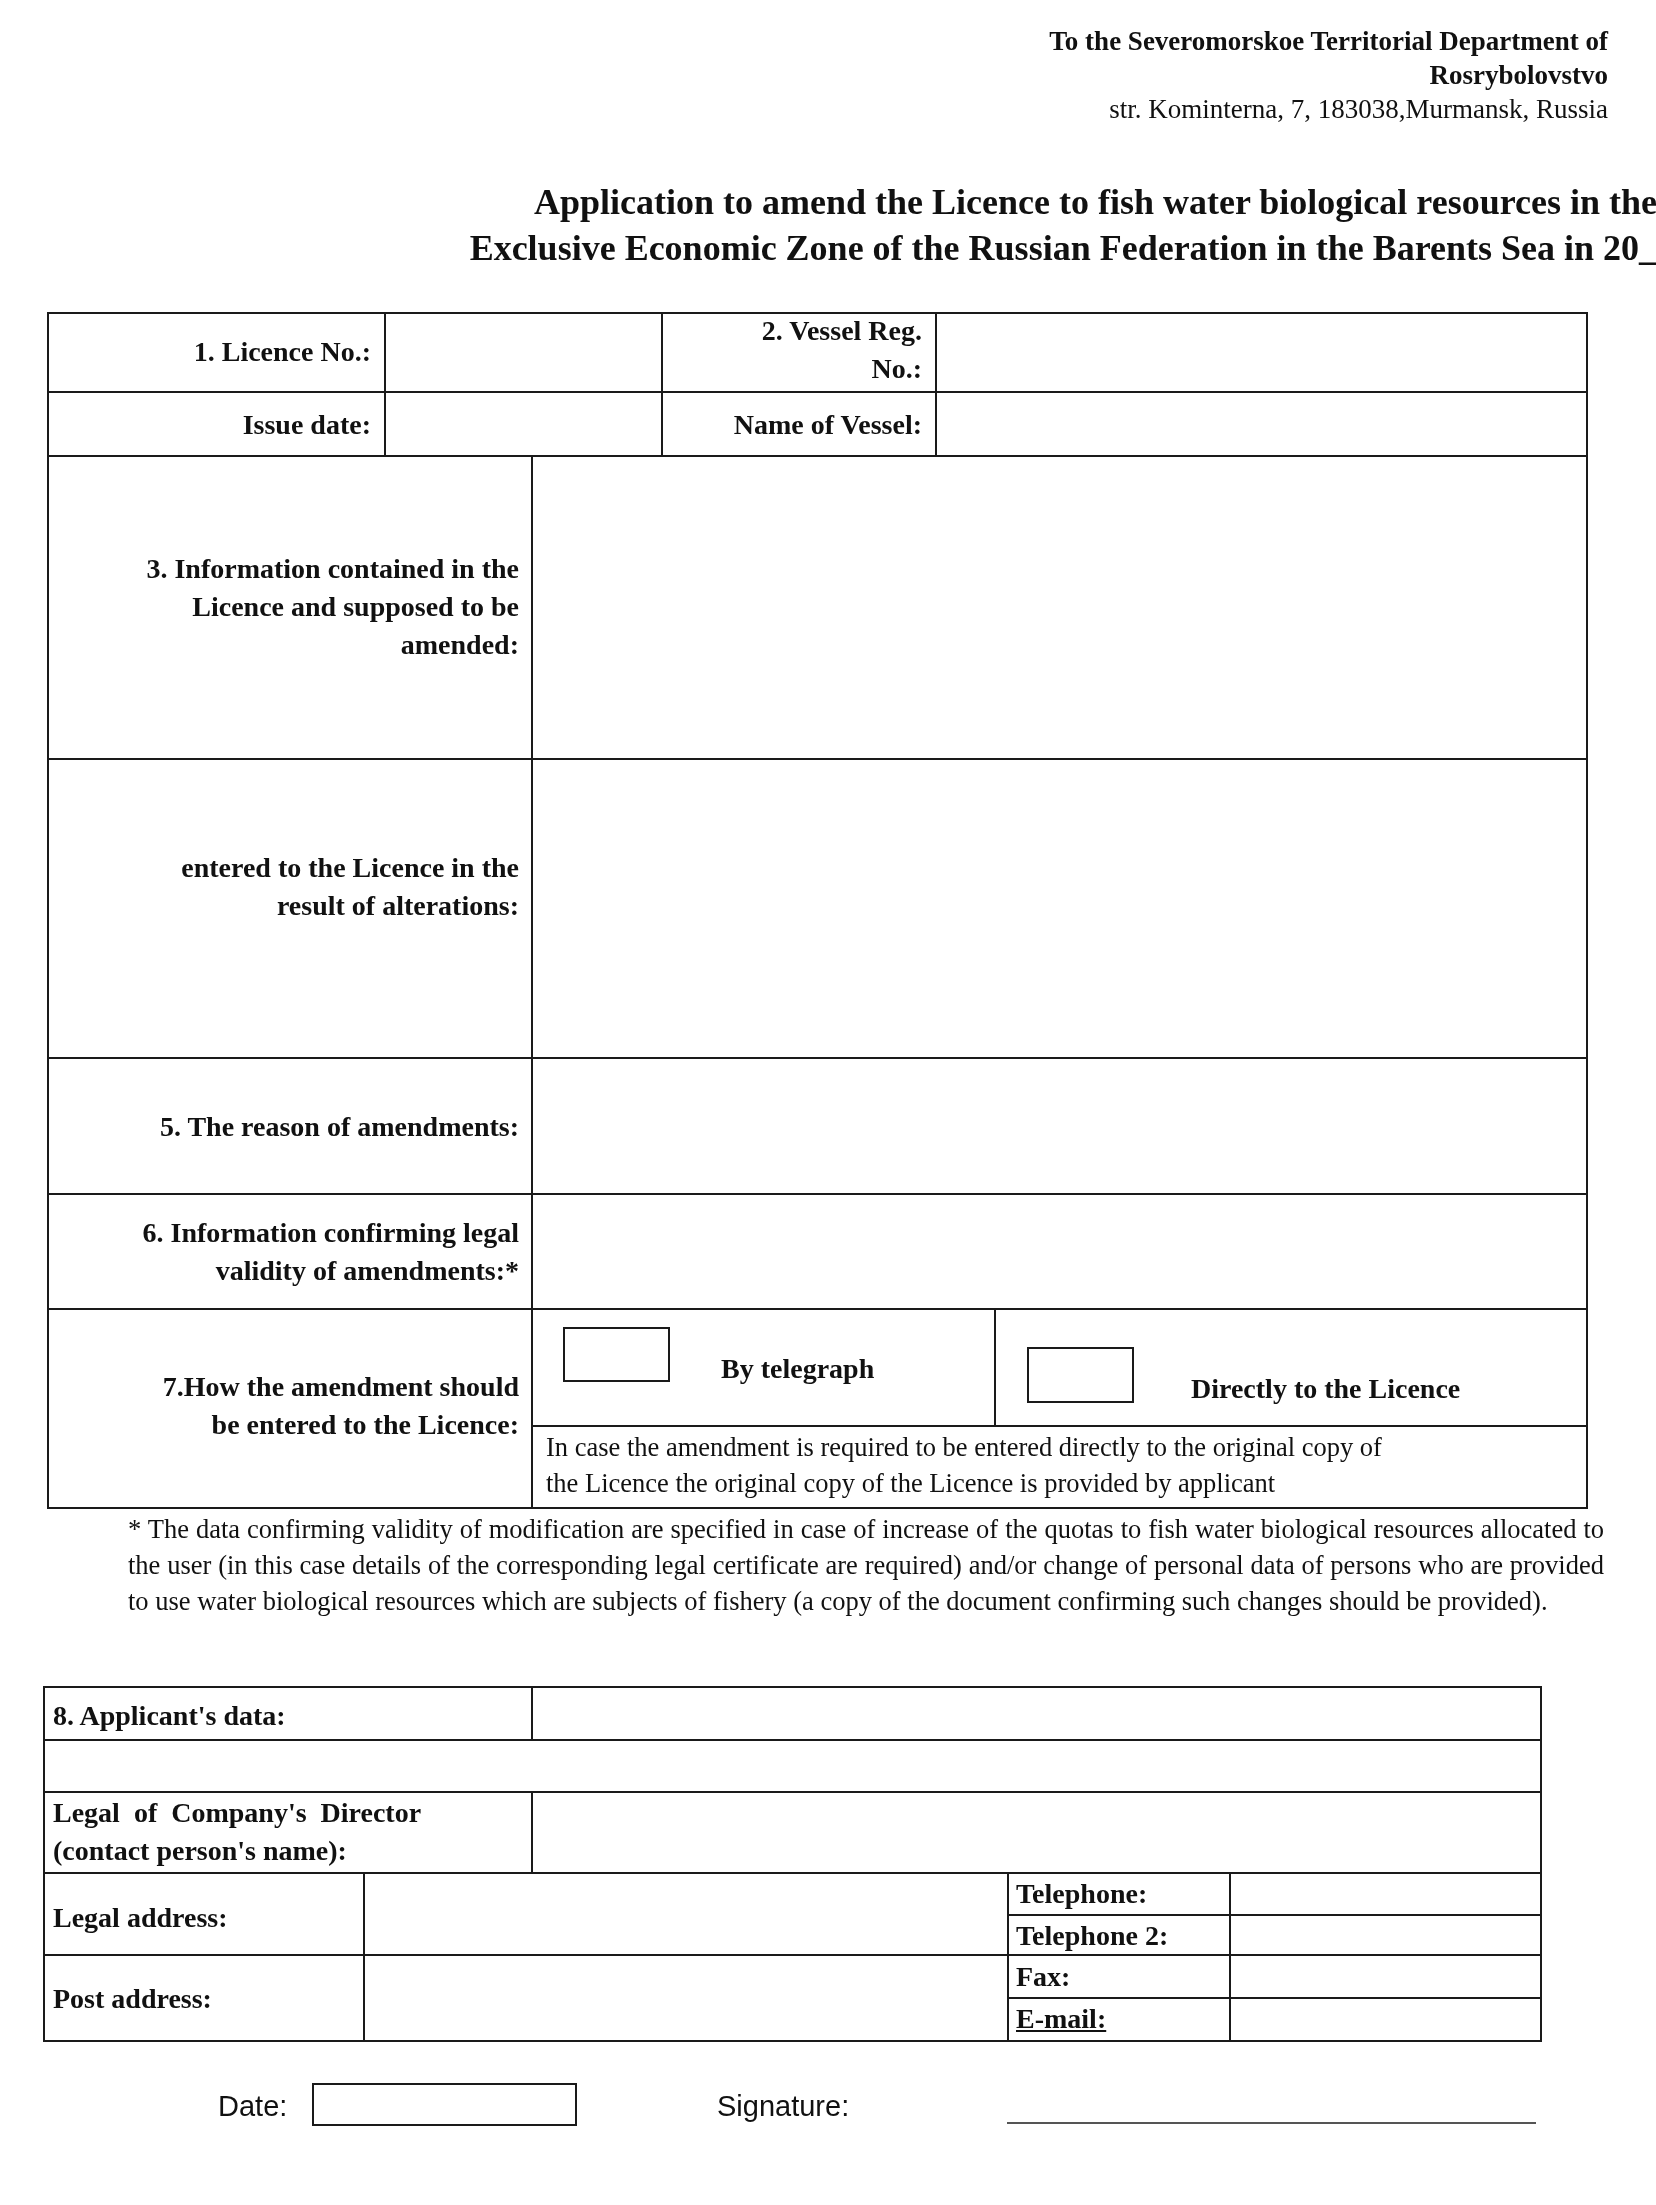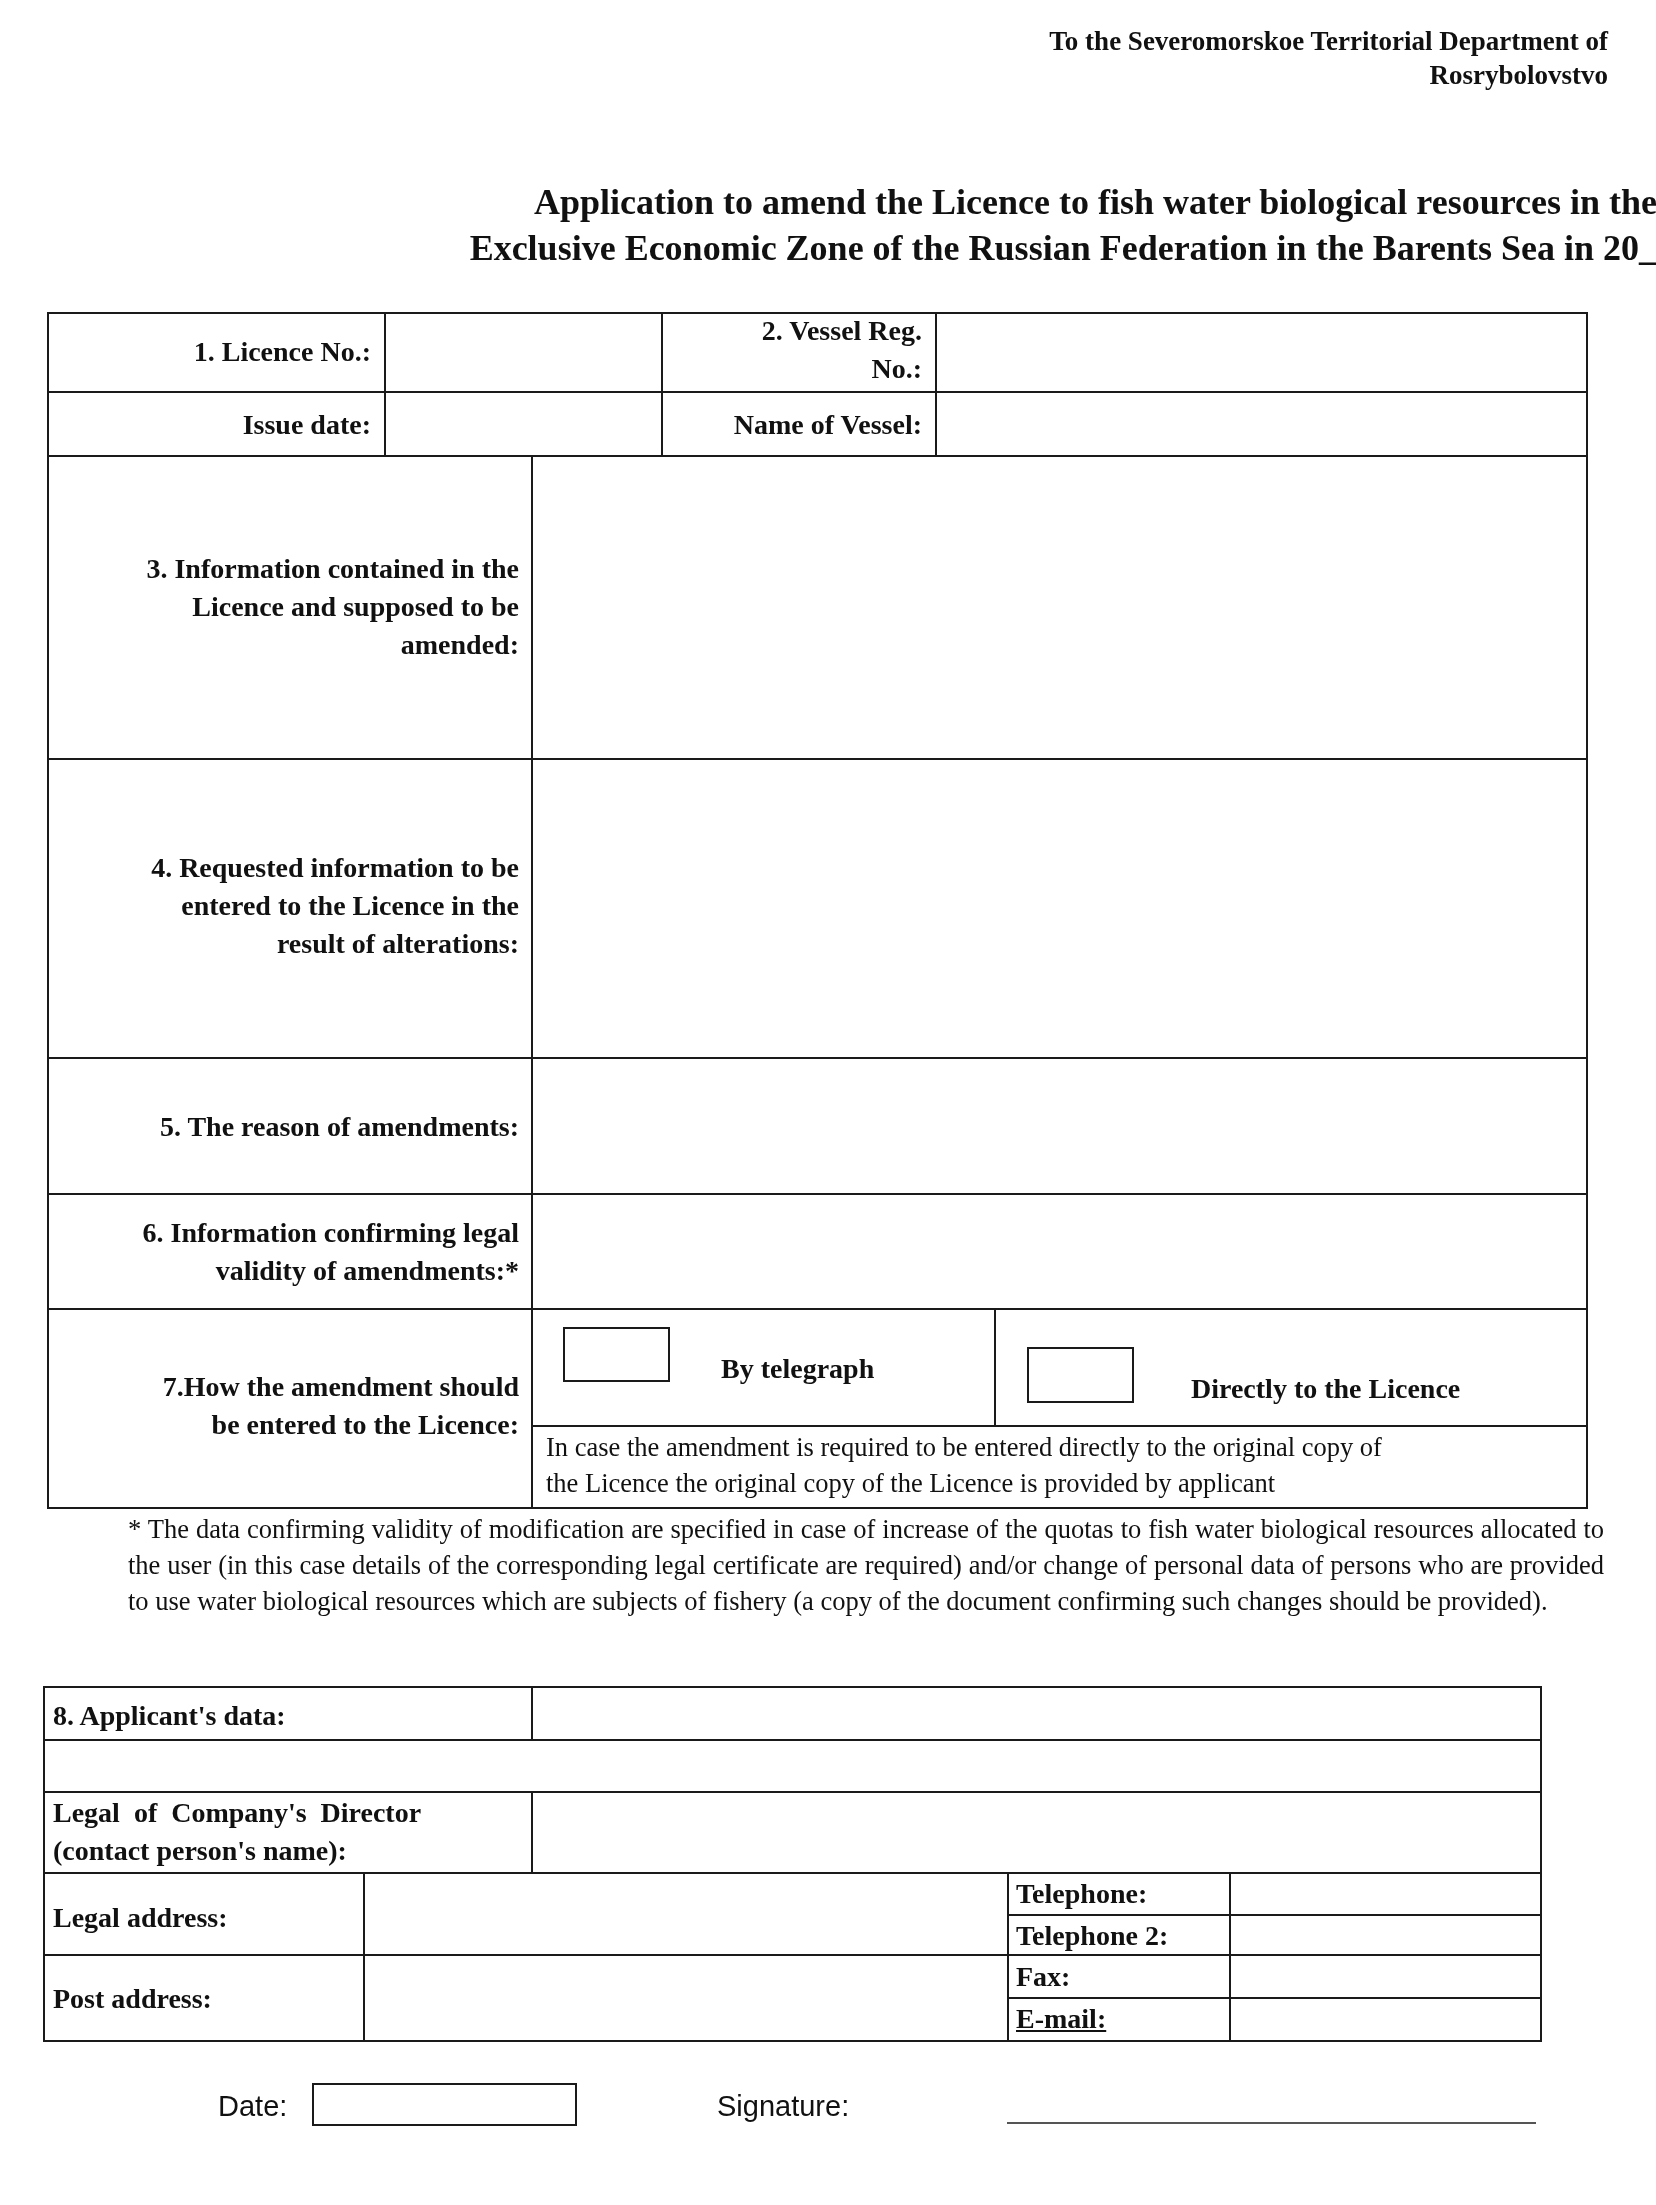--- a/index.html
+++ b/index.html
@@ -20,20 +20,21 @@
   .foot { position:absolute; font-size:26.5px; line-height:36px; text-align:justify; }
   .chk { position:absolute; border:2.6px solid #1a1a1a; box-sizing:border-box; background:#fff; cursor:pointer; }
   .sans { font-family:"Liberation Sans", "DejaVu Sans", sans-serif; font-weight:normal; }
 </style>
 </head>
 <body>
 
 <div class="abs hdr" style="top:24px;">
   <div><b>To the Severomorskoe Territorial Department of</b></div>
   <div><b>Rosrybolovstvo</b></div>
+  <div>str. Kominterna, 7, 183038,Murmansk, Russia</div>
 </div>
 
 <div class="abs title" style="top:179px;">
   <div>Application to amend the Licence to fish water biological resources in the</div>
   <div>Exclusive Economic Zone of the Russian Federation in the Barents Sea in 20_</div>
 </div>
 
 <div class="box" style="left:47px; top:312px; width:1541px; height:1197px;"></div>
 
 <div class="hl" style="left:47px; top:391px; width:1541px;"></div>
@@ -62,21 +63,20 @@
 <div class="hl" style="left:47px; top:1308px; width:1541px;"></div>
 
 <div class="lbl r" style="left:51px; top:550px; width:468px;">
   <div>3. Information contained in the</div>
   <div>Licence and supposed to be</div>
   <div>amended:</div>
 </div>
 <textarea class="cell-input" style="left: 535px; top: 461px; width: 1050px; height: 295px; resize: none;"></textarea>
 
 <div class="lbl r" style="left:51px; top:849px; width:468px;">
-  <div>4. Requested information to be</div>
   <div>entered to the Licence in the</div>
   <div>result of alterations:</div>
 </div>
 <textarea class="cell-input" style="left: 535px; top: 762px; width: 1050px; height: 293px; resize: none;"></textarea>
 
 <div class="lbl r" style="left:51px; top:1108px; width:468px;">5. The reason of amendments:</div>
 <textarea class="cell-input" style="left: 535px; top: 1061px; width: 1050px; height: 131px; resize: none;"></textarea>
 
 <div class="lbl r" style="left:51px; top:1214px; width:468px;">
   <div>6. Information confirming legal</div>

